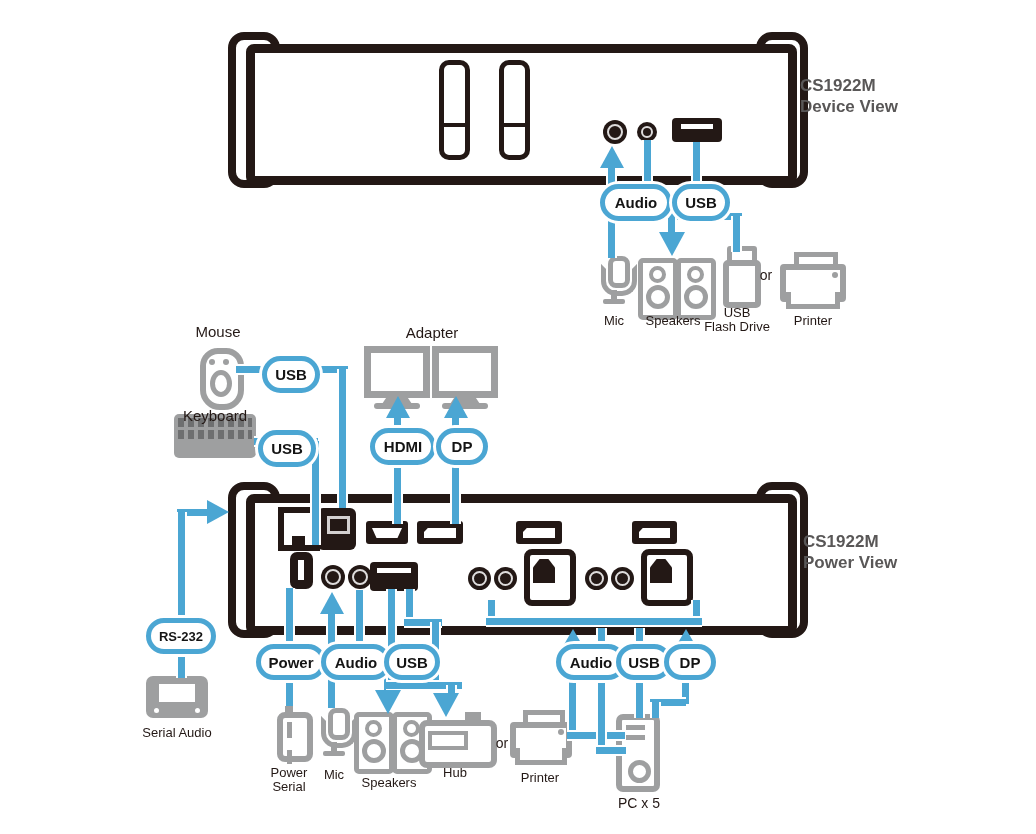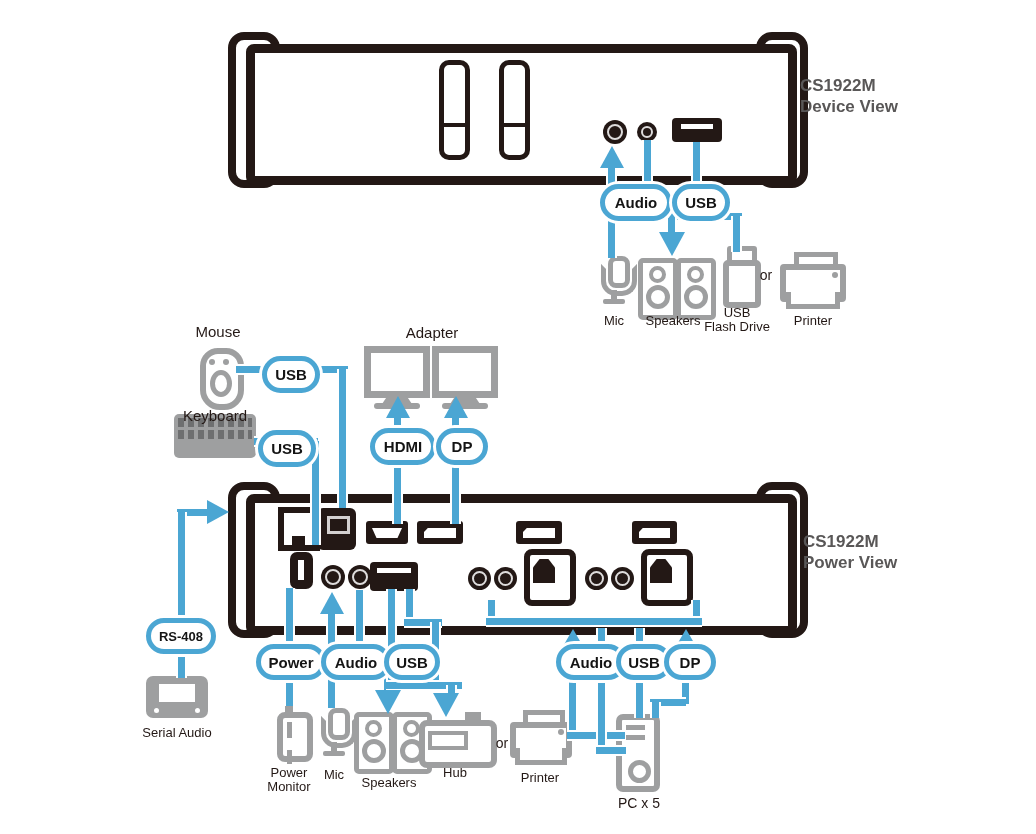--- a/index.html
+++ b/index.html
@@ -177,21 +177,21 @@
   <div class="hline" style="left:254px;top:436px;width:64px;"></div>
   <div class="pill" style="left:258px;top:430px;width:48px;height:27px;">
     <span>USB</span>
   </div>
   <div class="vline" style="left:310px;top:441px;height:104px;"></div>
 
   <div class="hline" style="left:177px;top:507px;width:32px;"></div>
   <div class="arr right" style="left:207px;top:500px;"></div>
   <div class="vline" style="left:176px;top:512px;height:108px;"></div>
   <div class="pill sm" style="left:146px;top:618px;width:60px;height:26px;">
-    <span>RS-408</span>
+    <span>RS-232</span>
   </div>
   <div class="vline" style="left:176px;top:643px;height:35px;"></div>
   <div class="icon" style="left:146px;top:676px;width:62px;height:42px;">
     <div style="left:0;top:0;width:62px;height:42px;background:var(--gray);border-radius:7px;"></div>
     <div style="left:13px;top:8px;width:36px;height:18px;background:#fff;"></div>
     <div style="left:8px;top:32px;width:5px;height:5px;background:#fff;border-radius:50%;"></div>
     <div style="left:49px;top:32px;width:5px;height:5px;background:#fff;border-radius:50%;"></div>
   </div>
   <div class="lbl" style="left:126px;top:726px;width:102px;">Serial Audio</div>
 
@@ -307,21 +307,21 @@
     <span>DP</span>
   </div>
 
   <div class="icon" style="left:274px;top:702px;width:30px;height:62px;">
     <div style="left:11px;top:0;width:8px;height:12px;background:var(--gray);"></div>
     <div style="left:3px;top:10px;width:24px;height:38px;border:6px solid var(--gray);border-radius:8px;background:#fff;"></div>
     <div style="left:13px;top:20px;width:5px;height:16px;background:var(--gray);"></div>
     <div style="left:13px;top:48px;width:5px;height:14px;background:var(--gray);"></div>
   </div>
   <div class="lbl" style="left:256px;top:766px;width:66px;">Power</div>
-  <div class="lbl" style="left:254px;top:780px;width:70px;">Monitor</div>
+  <div class="lbl" style="left:254px;top:780px;width:70px;">Serial</div>
 
   <div class="icon" style="left:316px;top:708px;width:36px;height:56px;">
     <div style="left:12px;top:0;width:12px;height:22px;border:5px solid var(--gray);border-radius:8px;background:#fff;"></div>
     <div style="left:5px;top:8px;width:26px;height:22px;border:5px solid var(--gray);border-top-color:transparent;border-radius:0 0 15px 15px;"></div>
     <div style="left:15px;top:34px;width:6px;height:9px;background:var(--gray);"></div>
     <div style="left:7px;top:43px;width:22px;height:5px;background:var(--gray);border-radius:2px;"></div>
   </div>
   <div class="lbl" style="left:312px;top:768px;width:44px;">Mic</div>
 
   <div class="icon" style="left:354px;top:712px;width:72px;height:54px;">

